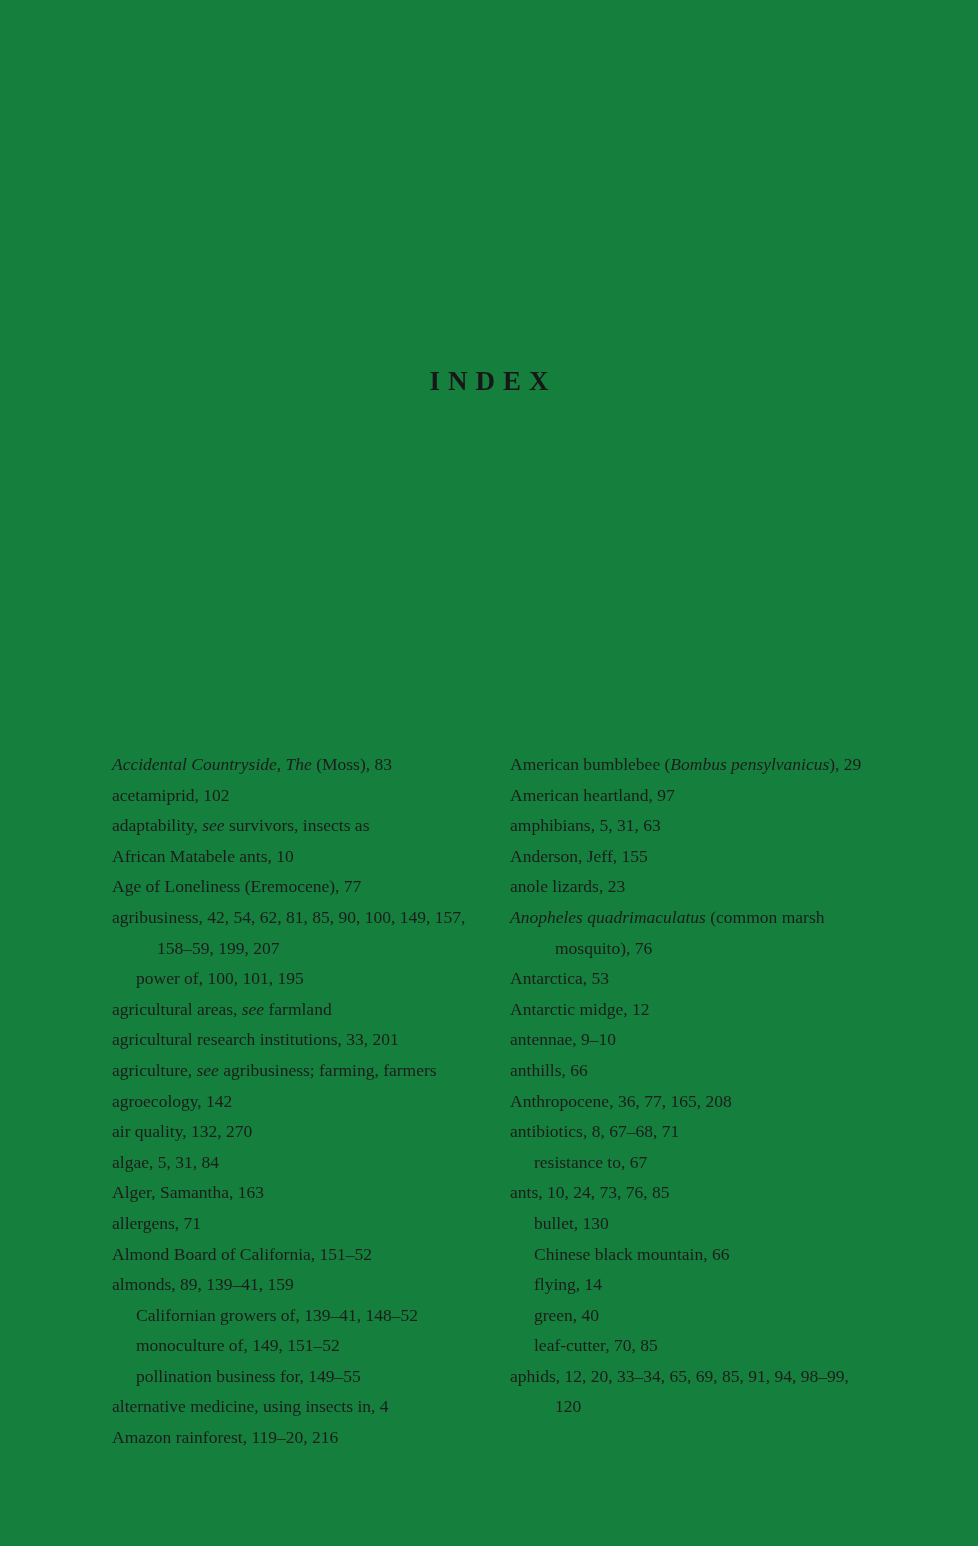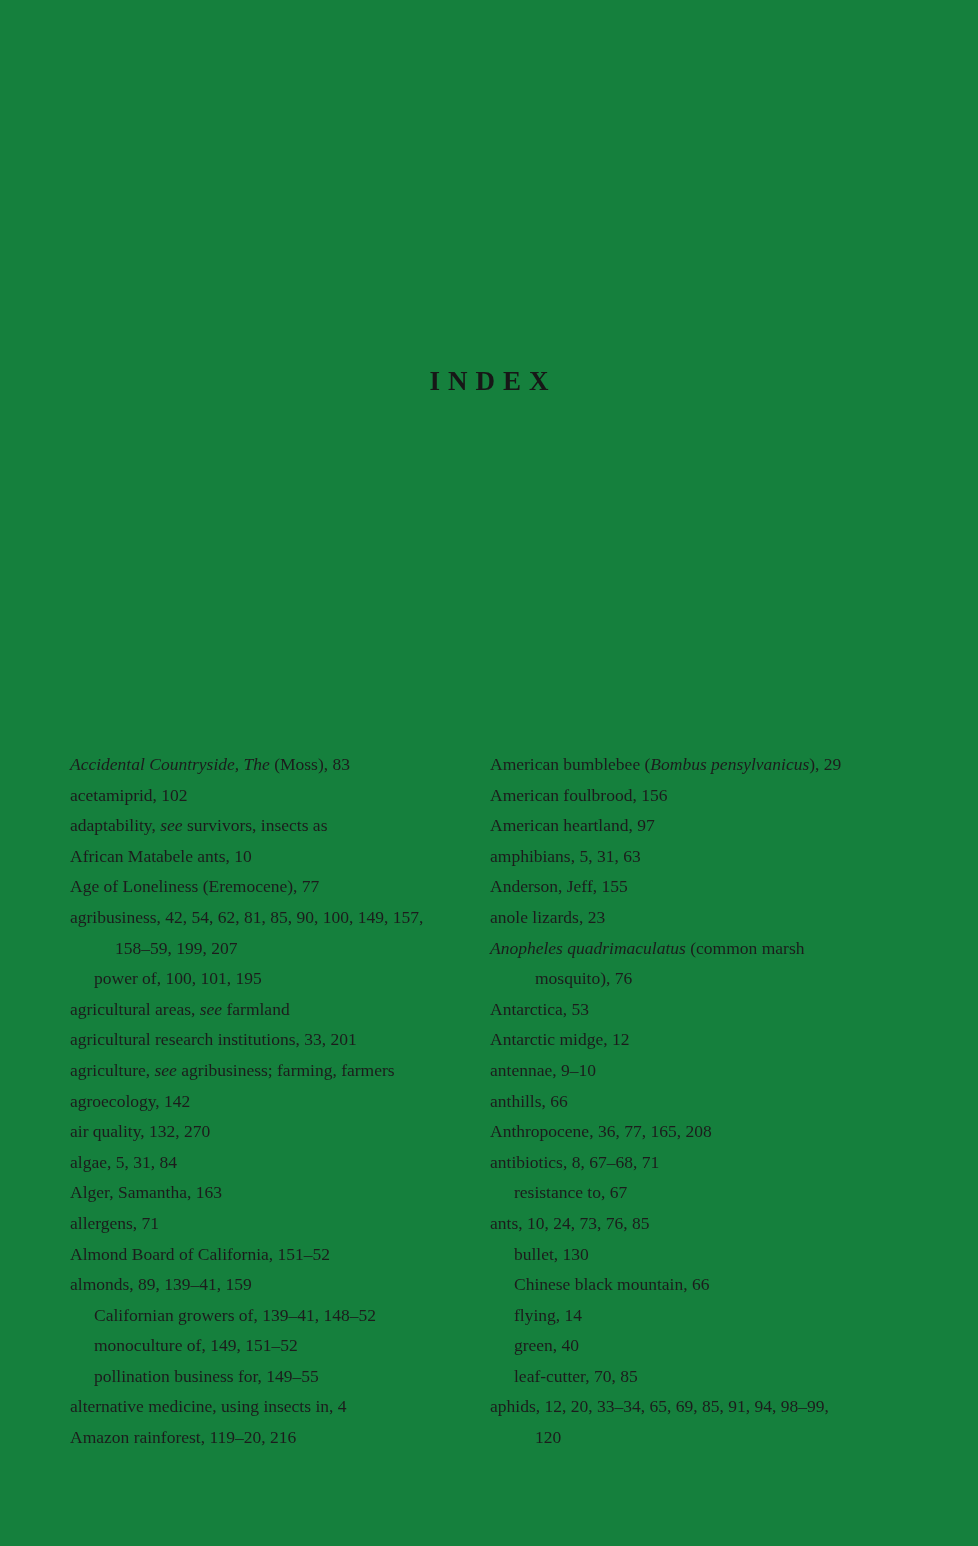--- a/index.html
+++ b/index.html
@@ -22,23 +22,22 @@
     text-align: center;
     font-size: 27px;
     font-weight: 600;
     letter-spacing: 8px;
     text-indent: 8px; 
     color: #171717;
   }
   .columns {
     display: flex;
     margin-top: 352px;
-    padding-left: 64px;
-    gap: 46px;
-    margin-left: 6px;
+    padding-left: 112px;
+    gap: 24px;
   }
   .col {
     width: 374px;
     flex: 0 0 auto;
   }
   .entry {
     font-size: 17.5px;
     line-height: 30.6px;
     white-space: nowrap;
     color: #1c1c1c;
@@ -74,21 +73,20 @@
         <div class="entry indent-0"><span>Almond Board of California, 151–52</span></div>
         <div class="entry indent-0"><span>almonds, 89, 139–41, 159</span></div>
         <div class="entry indent-1"><span>Californian growers of, 139–41, 148–52</span></div>
         <div class="entry indent-1"><span>monoculture of, 149, 151–52</span></div>
         <div class="entry indent-1"><span>pollination business for, 149–55</span></div>
         <div class="entry indent-0"><span>alternative medicine, using insects in, 4</span></div>
         <div class="entry indent-0"><span>Amazon rainforest, 119–20, 216</span></div>
       </div>
     <div class="col" id="col-right">
         <div class="entry indent-0"><span>American bumblebee (</span><span class="it">Bombus pensylvanicus</span><span>), 29</span></div>
-        <div class="entry indent-0"><span>American foulbrood, 156</span></div>
         <div class="entry indent-0"><span>American heartland, 97</span></div>
         <div class="entry indent-0"><span>amphibians, 5, 31, 63</span></div>
         <div class="entry indent-0"><span>Anderson, Jeff, 155</span></div>
         <div class="entry indent-0"><span>anole lizards, 23</span></div>
         <div class="entry indent-0"><span class="it">Anopheles quadrimaculatus</span><span> (common marsh</span></div>
         <div class="entry indent-2"><span>mosquito), 76</span></div>
         <div class="entry indent-0"><span>Antarctica, 53</span></div>
         <div class="entry indent-0"><span>Antarctic midge, 12</span></div>
         <div class="entry indent-0"><span>antennae, 9–10</span></div>
         <div class="entry indent-0"><span>anthills, 66</span></div>

